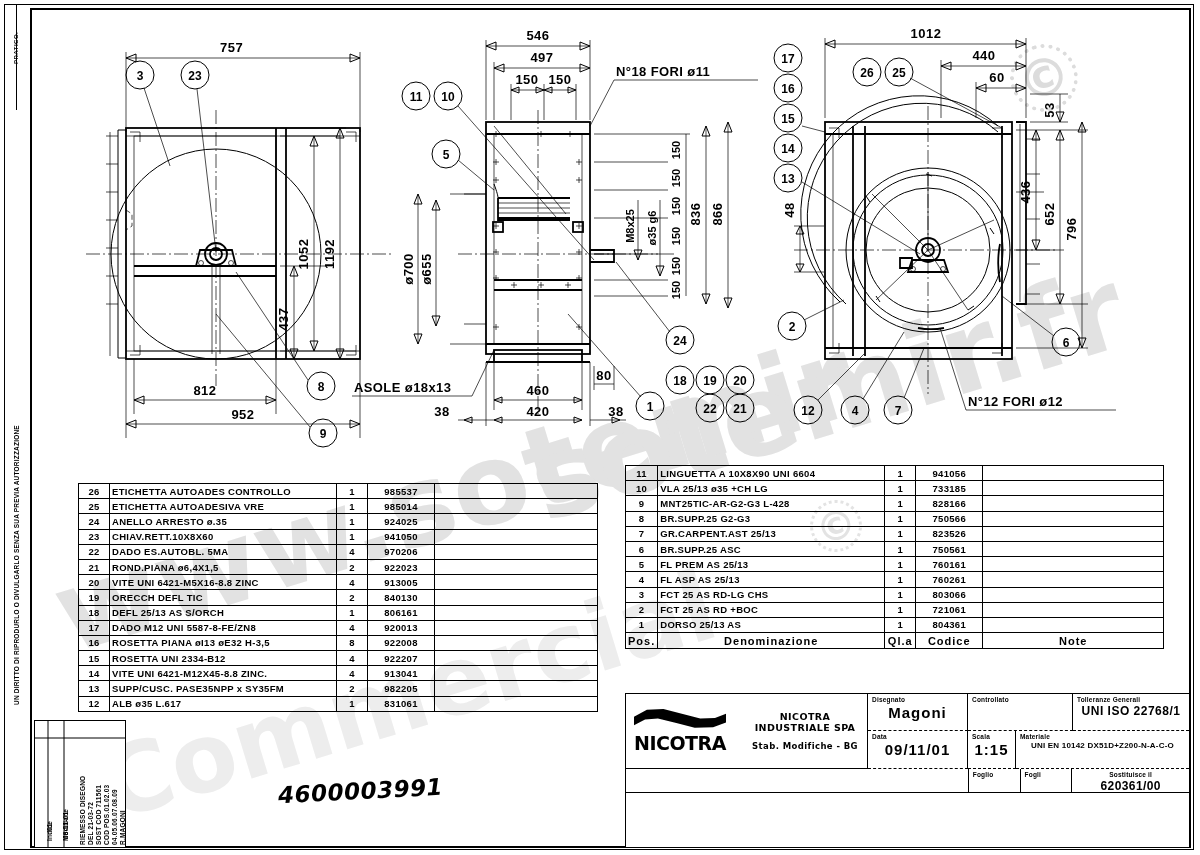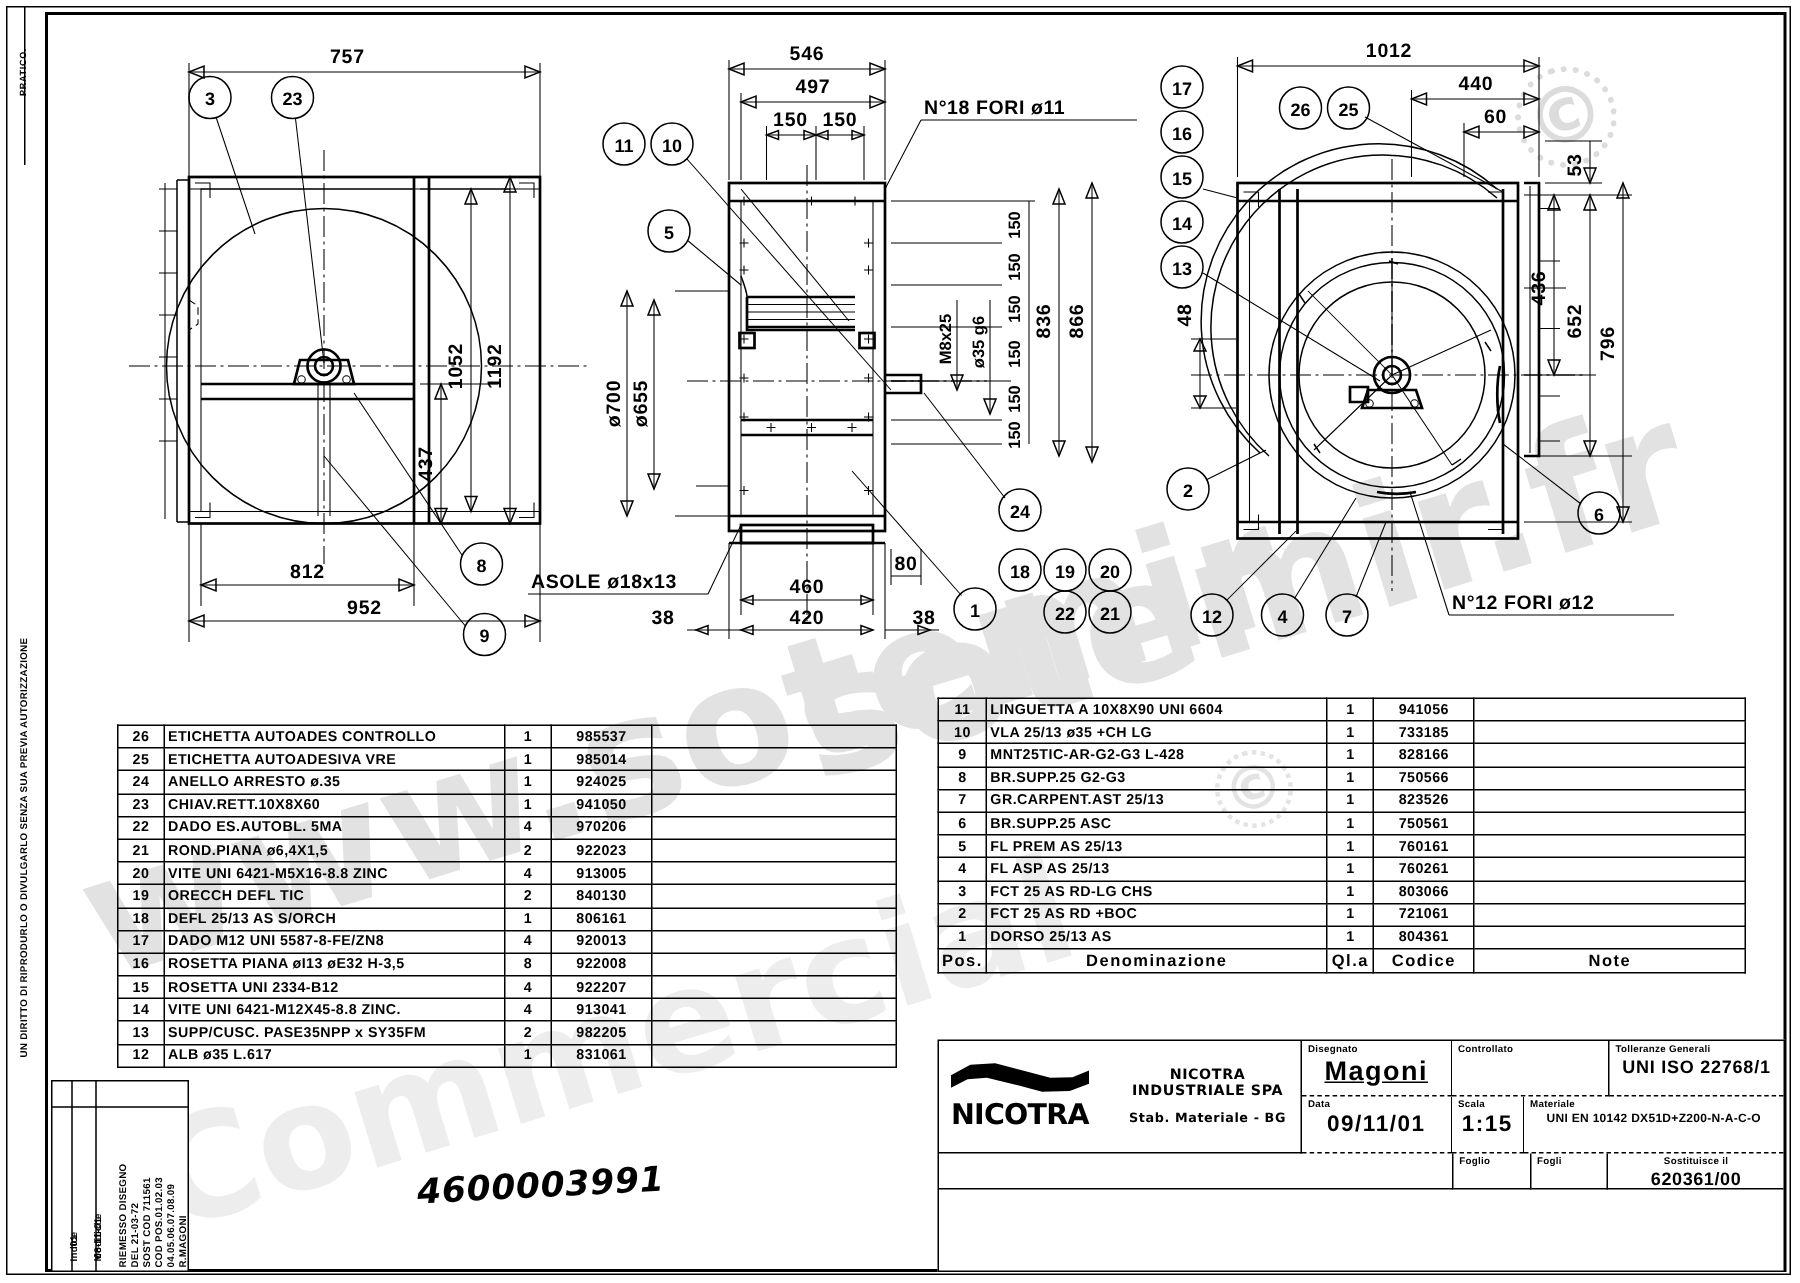--- a/index.html
+++ b/index.html
@@ -128,21 +128,21 @@
 
   <div class="pratico">
     <span>PRATICO.</span>
   </div>
   <div class="pratico-line"></div>
 
   <div class="legal-strip">
     <span>UN DIRITTO DI RIPRODURLO O DIVULGARLO SENZA SUA PREVIA AUTORIZZAZIONE</span>
   </div>
 
-  <div class="view" style="left:40px;top:4px;">
+  <div class="view" style="left:40px;top:14px;">
   <svg width="370" height="440" viewBox="0 0 370 440">
 
     <path class="thin" d="M86,44 L320,44 M86,38 L86,118 M320,38 L320,118"></path>
     <path class="ln" d="M86,44 L96,40 L96,48 Z" fill="#000"></path>
     <path class="ln" d="M320,44 L310,40 L310,48 Z" fill="#000"></path>
     <text class="dimtxt" x="180" y="38">757</text>
 
     <rect class="ln2" x="86" y="114" width="234" height="231"></rect>
     <rect class="thin" x="94" y="122" width="142" height="215"></rect>
     <path class="ln2" d="M236,114 L236,345 M246,114 L246,345"></path>
@@ -701,29 +701,29 @@
   <div class="tb">
 
     <div class="tb-row" style="height:75px;">
       <div class="logo-cell">
         <div class="logo-wrap">
           <div class="logo-wave"></div>
           <div class="logo-txt">NICOTRA</div>
         </div>
         <div class="co-wrap">
           <div class="co1">NICOTRA INDUSTRIALE SPA</div>
-          <div class="co2">Stab. Materiale - BG</div>
+          <div class="co2">Stab. Modifiche - BG</div>
         </div>
       </div>
 
       <div style="width:321px;">
         <div class="tb-row" style="height:37px;">
           <div class="tb-cell dashbot" style="width:100px;height:37px;">
             <div class="lab">Disegnato</div>
-            <div class="val" style="font-size:18px;text-decoration:underline;">Magoni</div>
+            <div class="val" style="font-size:15px;">Magoni</div>
           </div>
           <div class="tb-cell dashbot" style="width:105px;height:37px;">
             <div class="lab">Controllato</div>
             <div class="val" style="font-size:15px;"></div>
           </div>
           <div class="tb-cell dashbot" style="width:116px;height:37px;border-right:none;">
             <div class="lab">Tolleranze Generali</div>
             <div class="val" style="font-size:12px;letter-spacing:.5px;">UNI ISO 22768/1</div>
           </div>
         </div>

